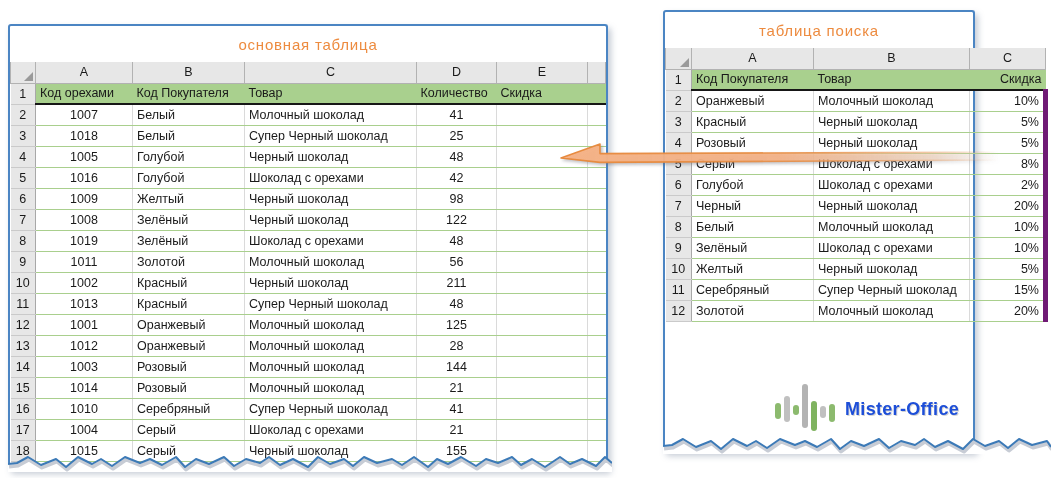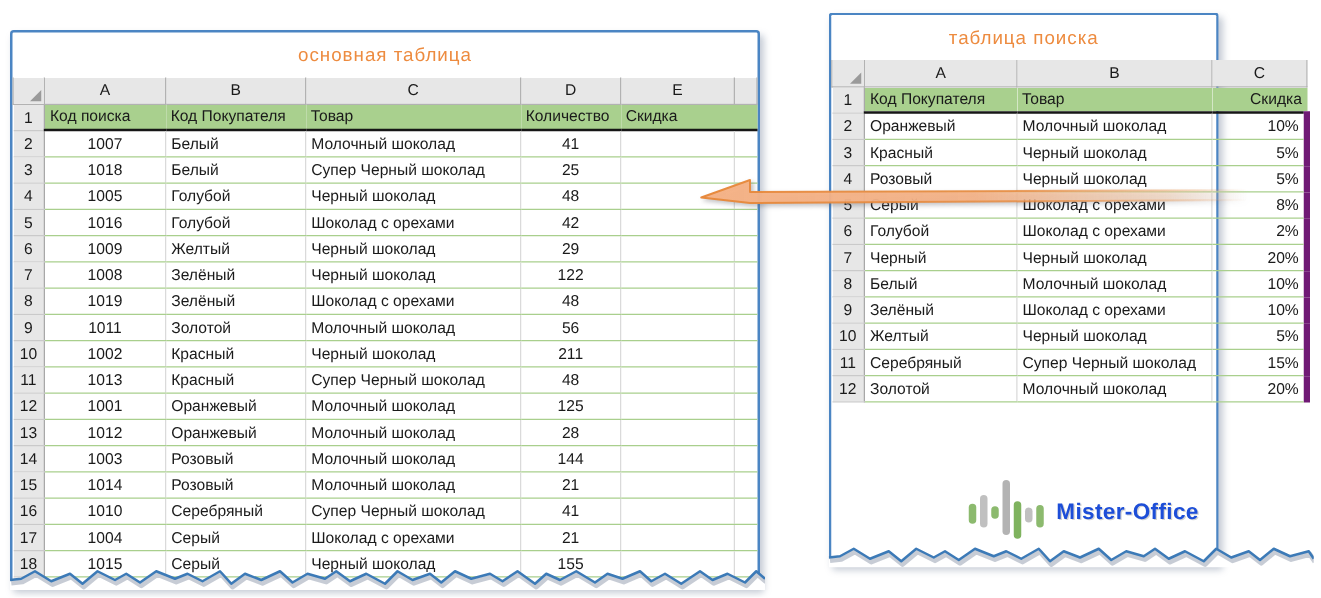--- a/index.html
+++ b/index.html
@@ -84,21 +84,21 @@
           </th>
           <th class="cl">A</th>
           <th class="cl">B</th>
           <th class="cl">C</th>
           <th class="cl">D</th>
           <th class="cl">E</th>
           <th class="cl"></th>
         </tr>
         <tr>
           <td class="rn">1</td>
-          <td class="hd ">Код поиска</td>
+          <td class="hd ">Код орехами</td>
           <td class="hd ">Код Покупателя</td>
           <td class="hd ">Товар</td>
           <td class="hd ">Количество</td>
           <td class="hd ">Скидка</td>
           <td class="hd"></td>
         </tr>
         <tr>
           <td class="rn">2</td>
           <td class="num">1007</td>
           <td class="txt">Белый</td>
@@ -132,21 +132,21 @@
           <td class="txt">Шоколад с орехами</td>
           <td class="num">42</td>
           <td class="txt"></td>
           <td class="rem"></td>
         </tr>
         <tr>
           <td class="rn">6</td>
           <td class="num">1009</td>
           <td class="txt">Желтый</td>
           <td class="txt">Черный шоколад</td>
-          <td class="num">29</td>
+          <td class="num">98</td>
           <td class="txt"></td>
           <td class="rem"></td>
         </tr>
         <tr>
           <td class="rn">7</td>
           <td class="num">1008</td>
           <td class="txt">Зелёный</td>
           <td class="txt">Черный шоколад</td>
           <td class="num">122</td>
           <td class="txt"></td>

